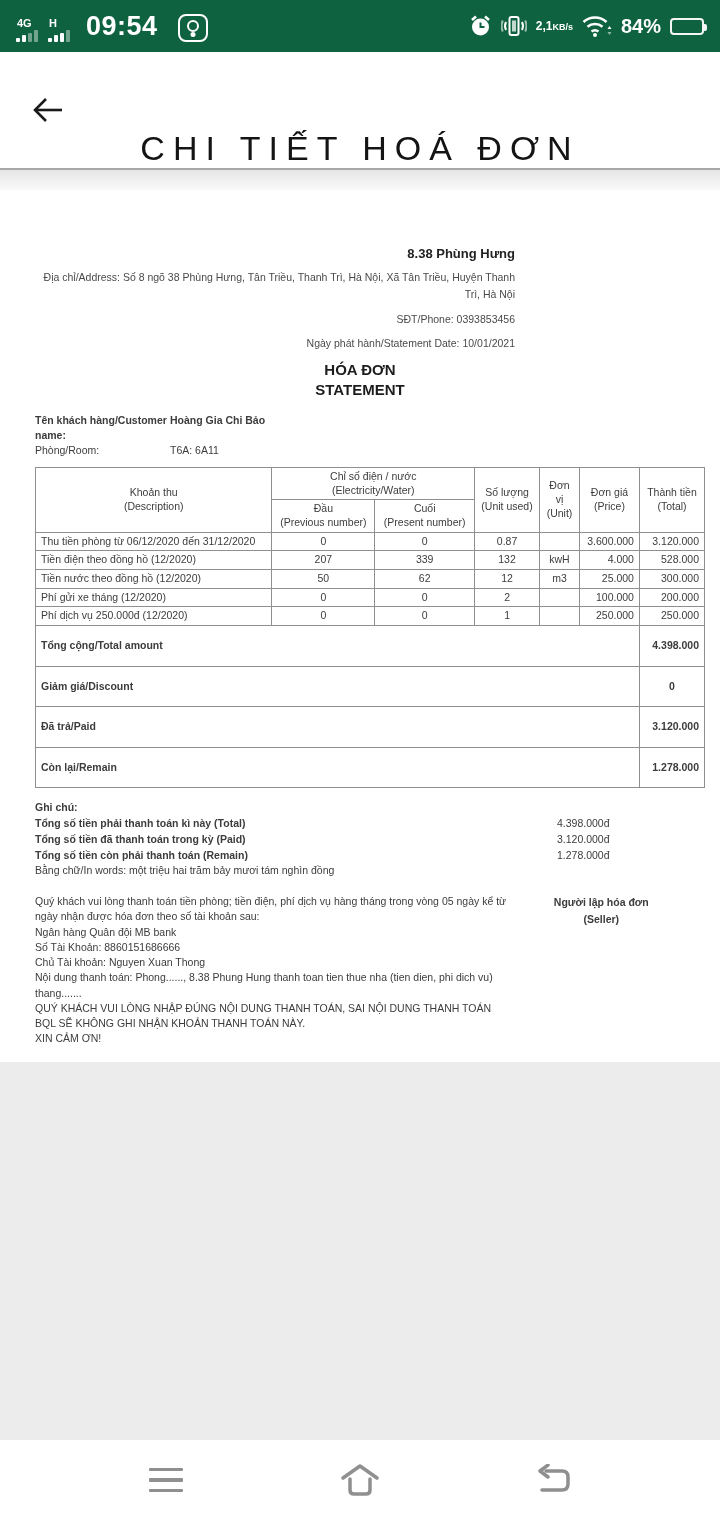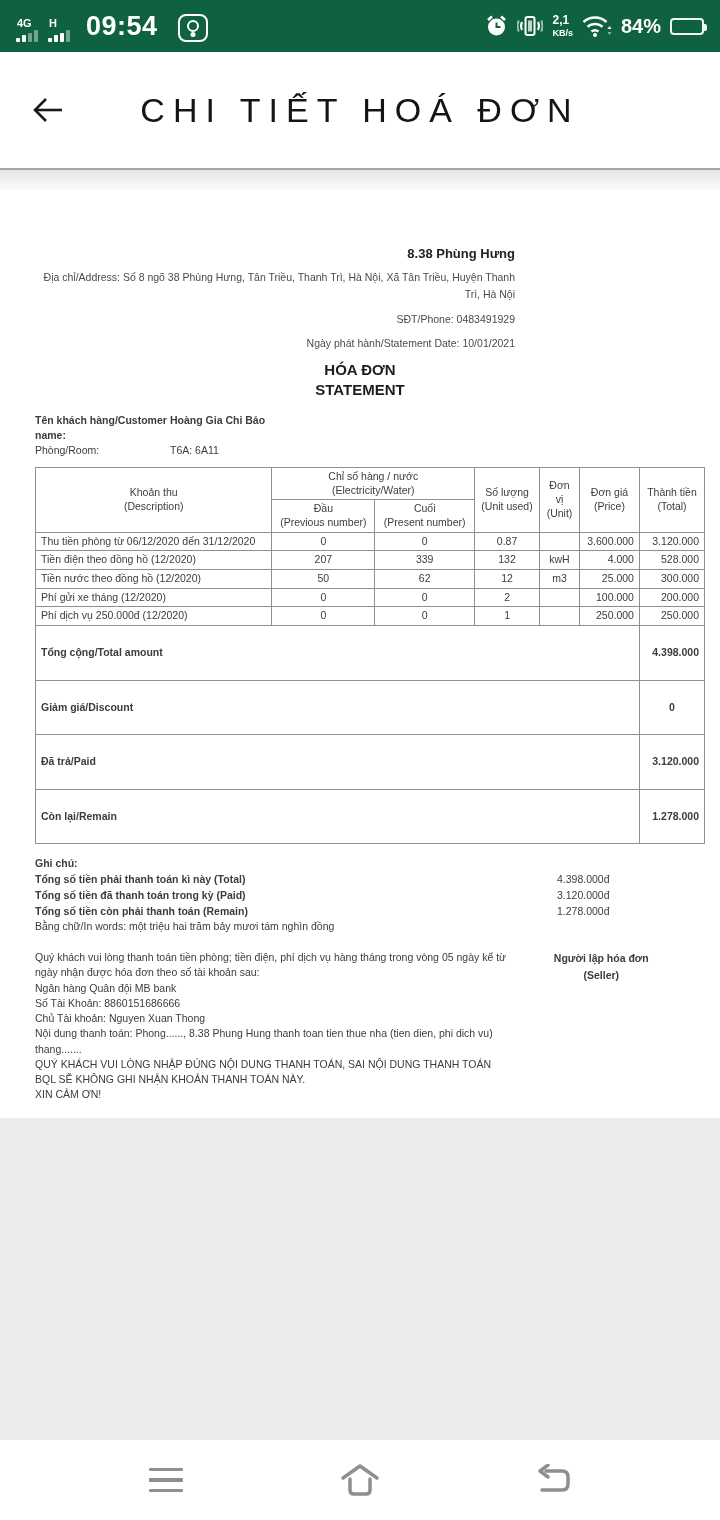--- a/index.html
+++ b/index.html
@@ -22,32 +22,32 @@
   .sig-bars i.dim{ background:rgba(255,255,255,.42); }
   .b1{height:4px;} .b2{height:7px;} .b3{height:9px;} .b4{height:12px;}
   .sb-time{ font-size:27px; font-weight:bold; letter-spacing:.5px; margin:0 10px 0 6px; }
   .app-badge{ width:30px; height:28px; border:2.5px solid #fff; border-radius:8px;
     position:relative; }
   .app-badge .c{ position:absolute; left:50%; top:4px; transform:translateX(-50%);
     width:12px; height:12px; border:2.5px solid #fff; border-radius:50%; }
   .app-badge .d{ position:absolute; left:50%; bottom:3px; transform:translateX(-50%);
     width:5px; height:5px; background:#fff; border-radius:50%; }
   .sb-right{ margin-left:auto; display:flex; align-items:center; gap:9px; }
-  .speed{ display:flex; flex-direction:column; line-height:1; }
+  .speed{ display:flex; flex-direction:row; align-items:center; line-height:1; }
   .speed .v{ font-size:12px; font-weight:bold; }
   .speed .u{ font-size:9px; font-weight:bold; margin-top:3px; }
   .sb-batt-label{ font-size:20px; font-weight:bold; }
   .battery{ width:34px; height:17px; border:2px solid rgba(255,255,255,.95);
     border-radius:4px; position:relative; padding:2px; }
   .battery .fill{ height:100%; width:84%; background:#fff; border-radius:1px; }
   .battery:after{ content:""; position:absolute; right:-5px; top:4px; width:3px; height:7px;
     background:rgba(255,255,255,.95); border-radius:0 2px 2px 0; }
   
   .app-header{ height:116px; background:#fff; flex:0 0 auto; position:relative;
-    display:flex; align-items:center; }
+    display:flex; align-items:flex-end; }
   .back-btn{ position:absolute; left:26px; top:50%; transform:translateY(-50%);
     width:44px; height:44px; display:flex; align-items:center; justify-content:center;
     background:none; border:none; cursor:pointer; }
   .page-title{ width:100%; text-align:center; font-size:34px; font-weight:300;
     letter-spacing:8px; color:#141414; white-space:nowrap; }
   .header-shadow{ flex:0 0 auto; height:22px; border-top:2px solid #a8a8a8;
     background:linear-gradient(180deg,#e6e6e6,#fafafa); }
   
   .document{ background:#fff; flex:0 0 auto; padding:14px 15px 16px 35px; color:#3c3c3c; }
   .doc-top{ position:relative; height:152px; }
@@ -64,21 +64,21 @@
   .customer .row{ display:grid; grid-template-columns:135px auto; line-height:1.45; }
   .customer .bold{ font-weight:bold; }
   
   table.invoice{ width:670px; border-collapse:collapse; font-size:10.5px; color:#3c3c3c; }
   table.invoice th, table.invoice td{ border:1px solid #8f8f8f; padding:2px 5px;
     line-height:1.3; font-weight:normal; }
   table.invoice th{ text-align:center; white-space:pre-line; vertical-align:middle; }
   th.desc-h{ text-align:left; vertical-align:bottom; padding-bottom:4px; }
   td.c{ text-align:center; } td.r{ text-align:right; padding-right:8px; }
   td.desc{ text-align:left; }
-  tr.sum td{ font-weight:bold; padding:20px 5px; }
+  tr.sum td{ font-weight:bold; padding:13px 5px; }
   
   .notes{ margin-top:12px; font-size:10.5px; }
   .notes-title{ font-weight:bold; line-height:1.5; }
   .note-row{ display:grid; grid-template-columns:522px auto; line-height:1.5; }
   .note-row .lbl{ font-weight:bold; }
   .in-words{ line-height:1.5; }
   
   .payment{ margin-top:15px; display:flex; align-items:flex-start; font-size:10.5px; }
   .pay-left{ width:485px; }
   .pay-left p{ line-height:1.45; white-space:normal; }
@@ -166,21 +166,21 @@
     <div class="page-title">CHI TIẾT HOÁ ĐƠN</div>
   </div>
   <div class="header-shadow"></div>
 
   <div class="document">
 
     <div class="doc-top">
       <div class="company">
         <div class="company-name">8.38 Phùng Hưng</div>
         <div class="company-line">Địa chỉ/Address: Số 8 ngõ 38 Phùng Hưng, Tân Triều, Thanh Trì, Hà Nội, Xã Tân Triều, Huyện Thanh Trì, Hà Nội</div>
-        <div class="company-line">SĐT/Phone: 0483491929</div>
+        <div class="company-line">SĐT/Phone: 0393853456</div>
         <div class="company-line">Ngày phát hành/Statement Date: 10/01/2021</div>
       </div>
     </div>
 
     <div class="doc-title">
       <div class="t">HÓA ĐƠN</div>
       <div class="t">STATEMENT</div>
     </div>
 
     <div class="customer">
@@ -201,21 +201,21 @@
           <col style="width:100px">
         <col style="width:65px">
           <col style="width:40px">
           <col style="width:60px">
           <col style="width:65px">
       </colgroup>
       <thead>
         <tr>
           <th class="desc-h" rowspan="2">Khoản thu
 (Description)</th>
-          <th colspan="2">Chỉ số hàng / nước
+          <th colspan="2">Chỉ số điện / nước
 (Electricity/Water)</th>
           <th rowspan="2">Số lượng
 (Unit used)</th>
           <th rowspan="2">Đơn vị
 (Unit)</th>
           <th rowspan="2">Đơn giá
 (Price)</th>
           <th rowspan="2">Thành tiền
 (Total)</th>
         </tr>

